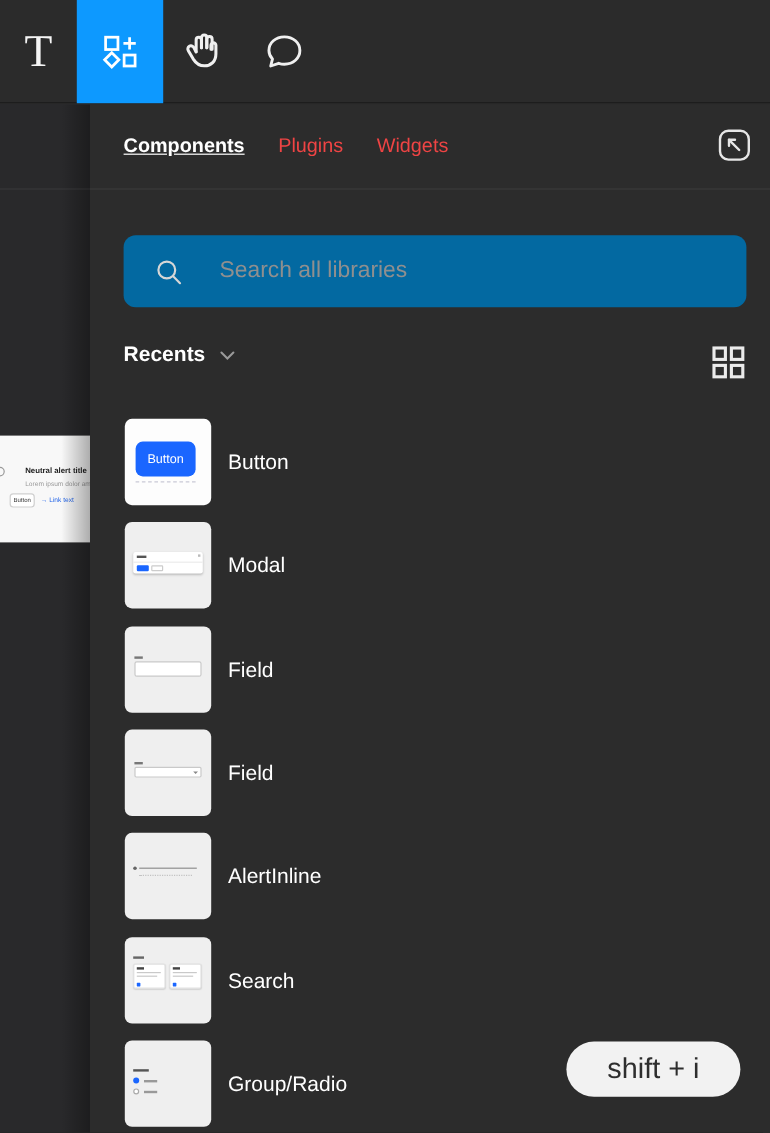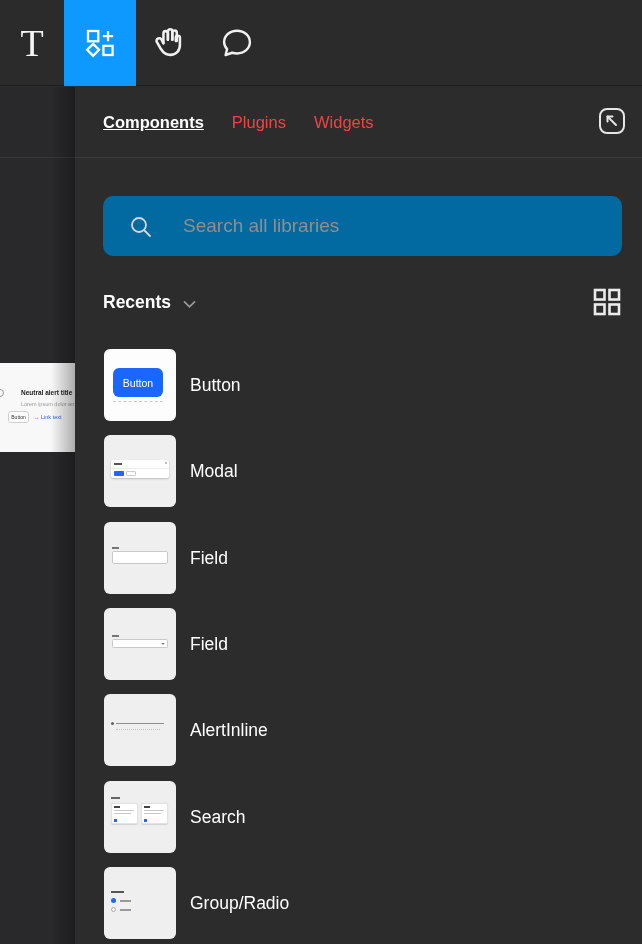--- a/index.html
+++ b/index.html
@@ -72,21 +72,21 @@
   .search-input {
     position:absolute; left:0; top:0; width:100%; height:100%;
     background:transparent; border:none; outline:none;
     padding-left:80px; font-size:19px; color:#e5e5e5;
     font-family:"Liberation Sans", sans-serif;
   }
   .search-input::placeholder { color:#8f8f8f; opacity:1; }
 
   .section-row {
     position:absolute; left:28px; top:198px; width:519px; height:34px;
-    display:flex; align-items:center;
+    display:flex; align-items:flex-start;
   }
   .section-title { font-size:17.5px; font-weight:700; color:#ffffff; }
   .section-chevron { margin-left:12px; margin-top:3px; }
   .grid-view-btn { position:absolute; right:0; top:2px; width:30px; height:30px;
                    display:flex; align-items:center; justify-content:center; }
 
   
   .item-row { position:absolute; left:0; width:100%; height:72px; cursor:default; }
   .thumb {
     position:absolute; left:29px; top:0; width:72px; height:72px;
@@ -327,15 +327,16 @@
           <div class="mr-dot-on"></div>
             <div class="mr-l1"></div>
           <div class="mr-dot-off"></div>
             <div class="mr-l2"></div>
         </div>
         <div class="item-label">Group/Radio</div>
       </div>
 
     </div>
 
+    <div class="shortcut-badge">shift + i</div>
 
   </div>
 </div>
 
 </body></html>

